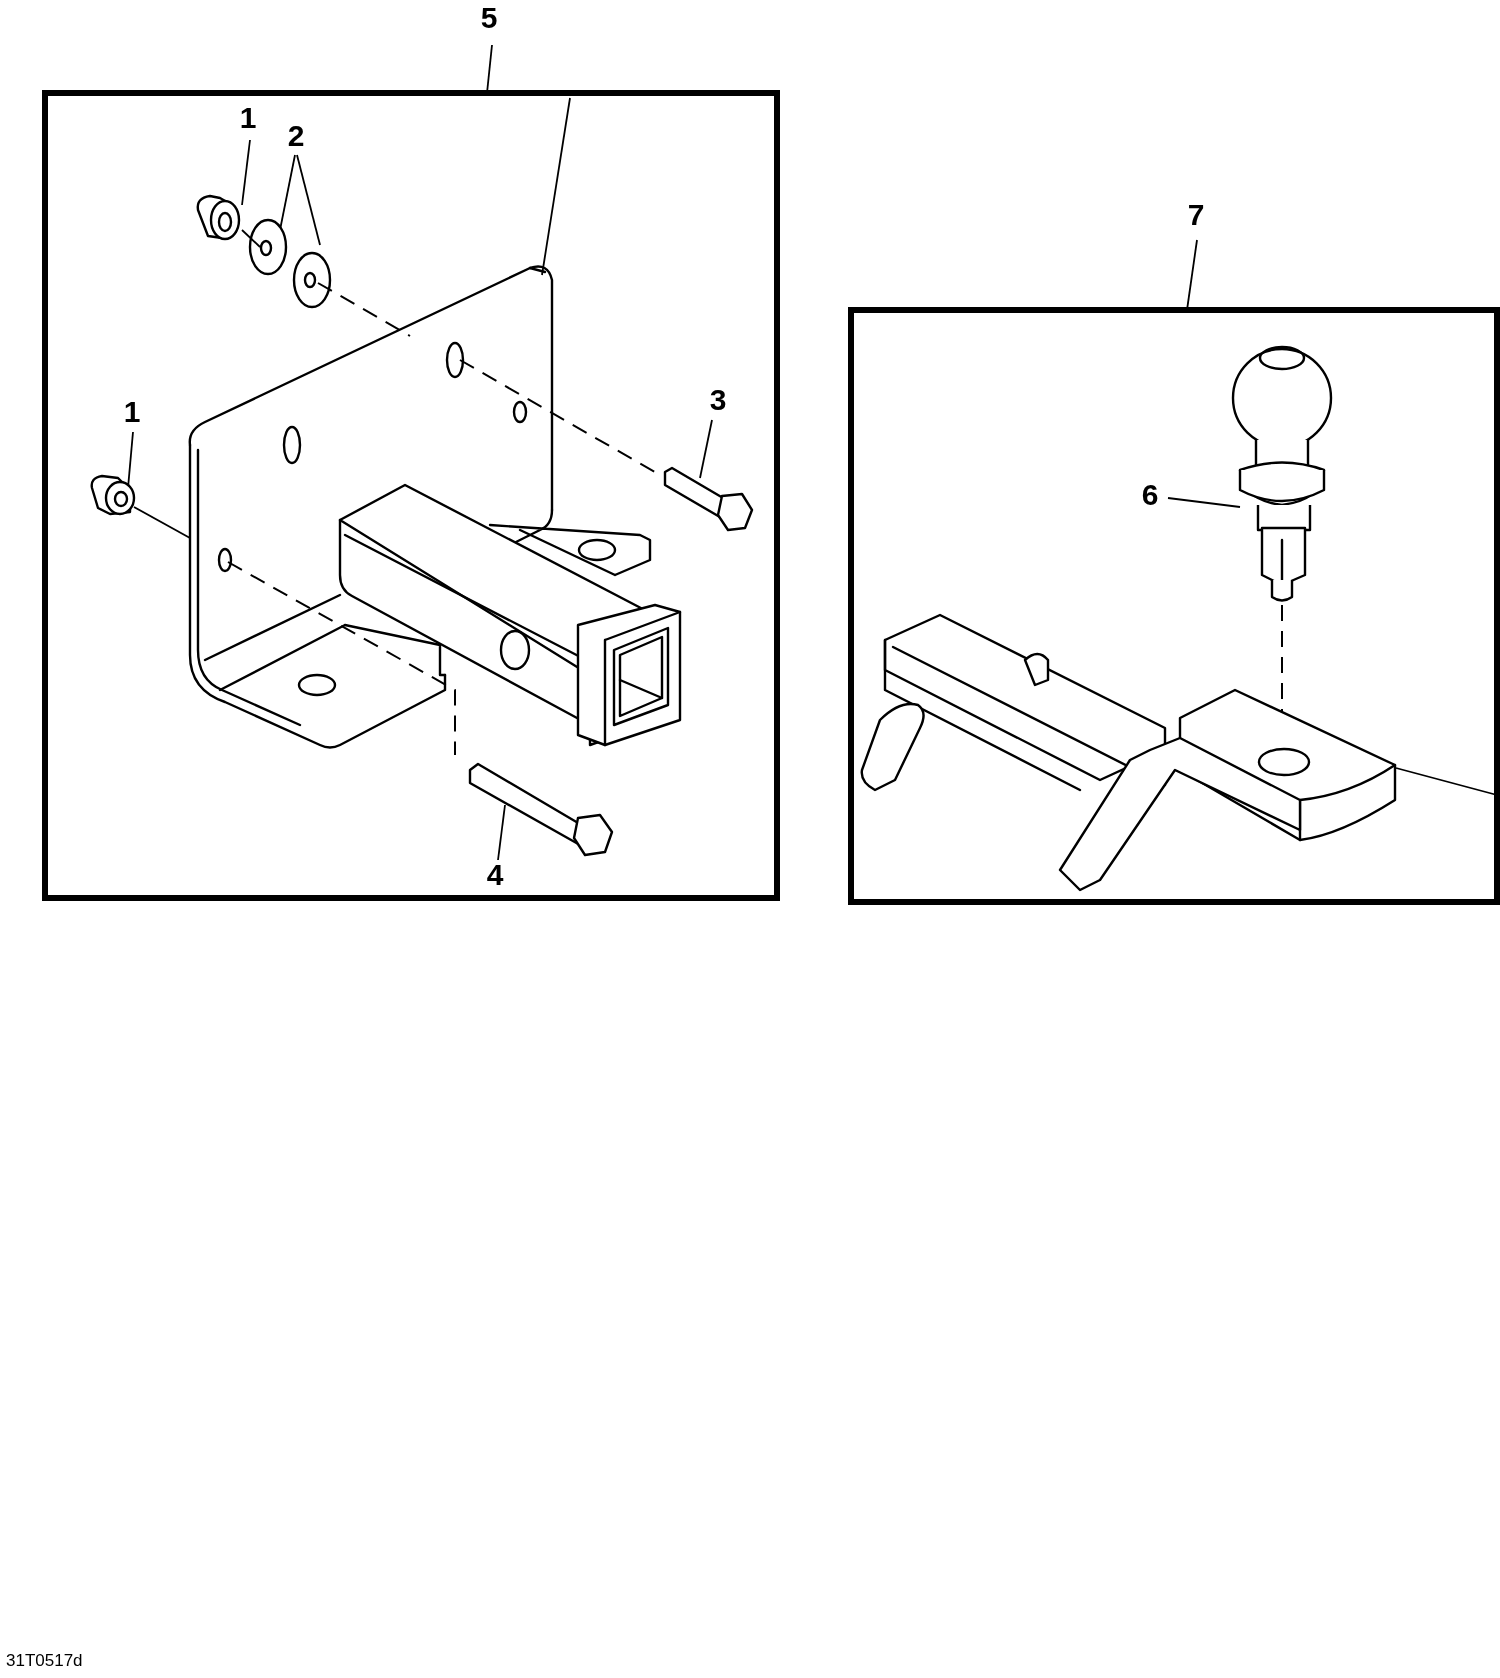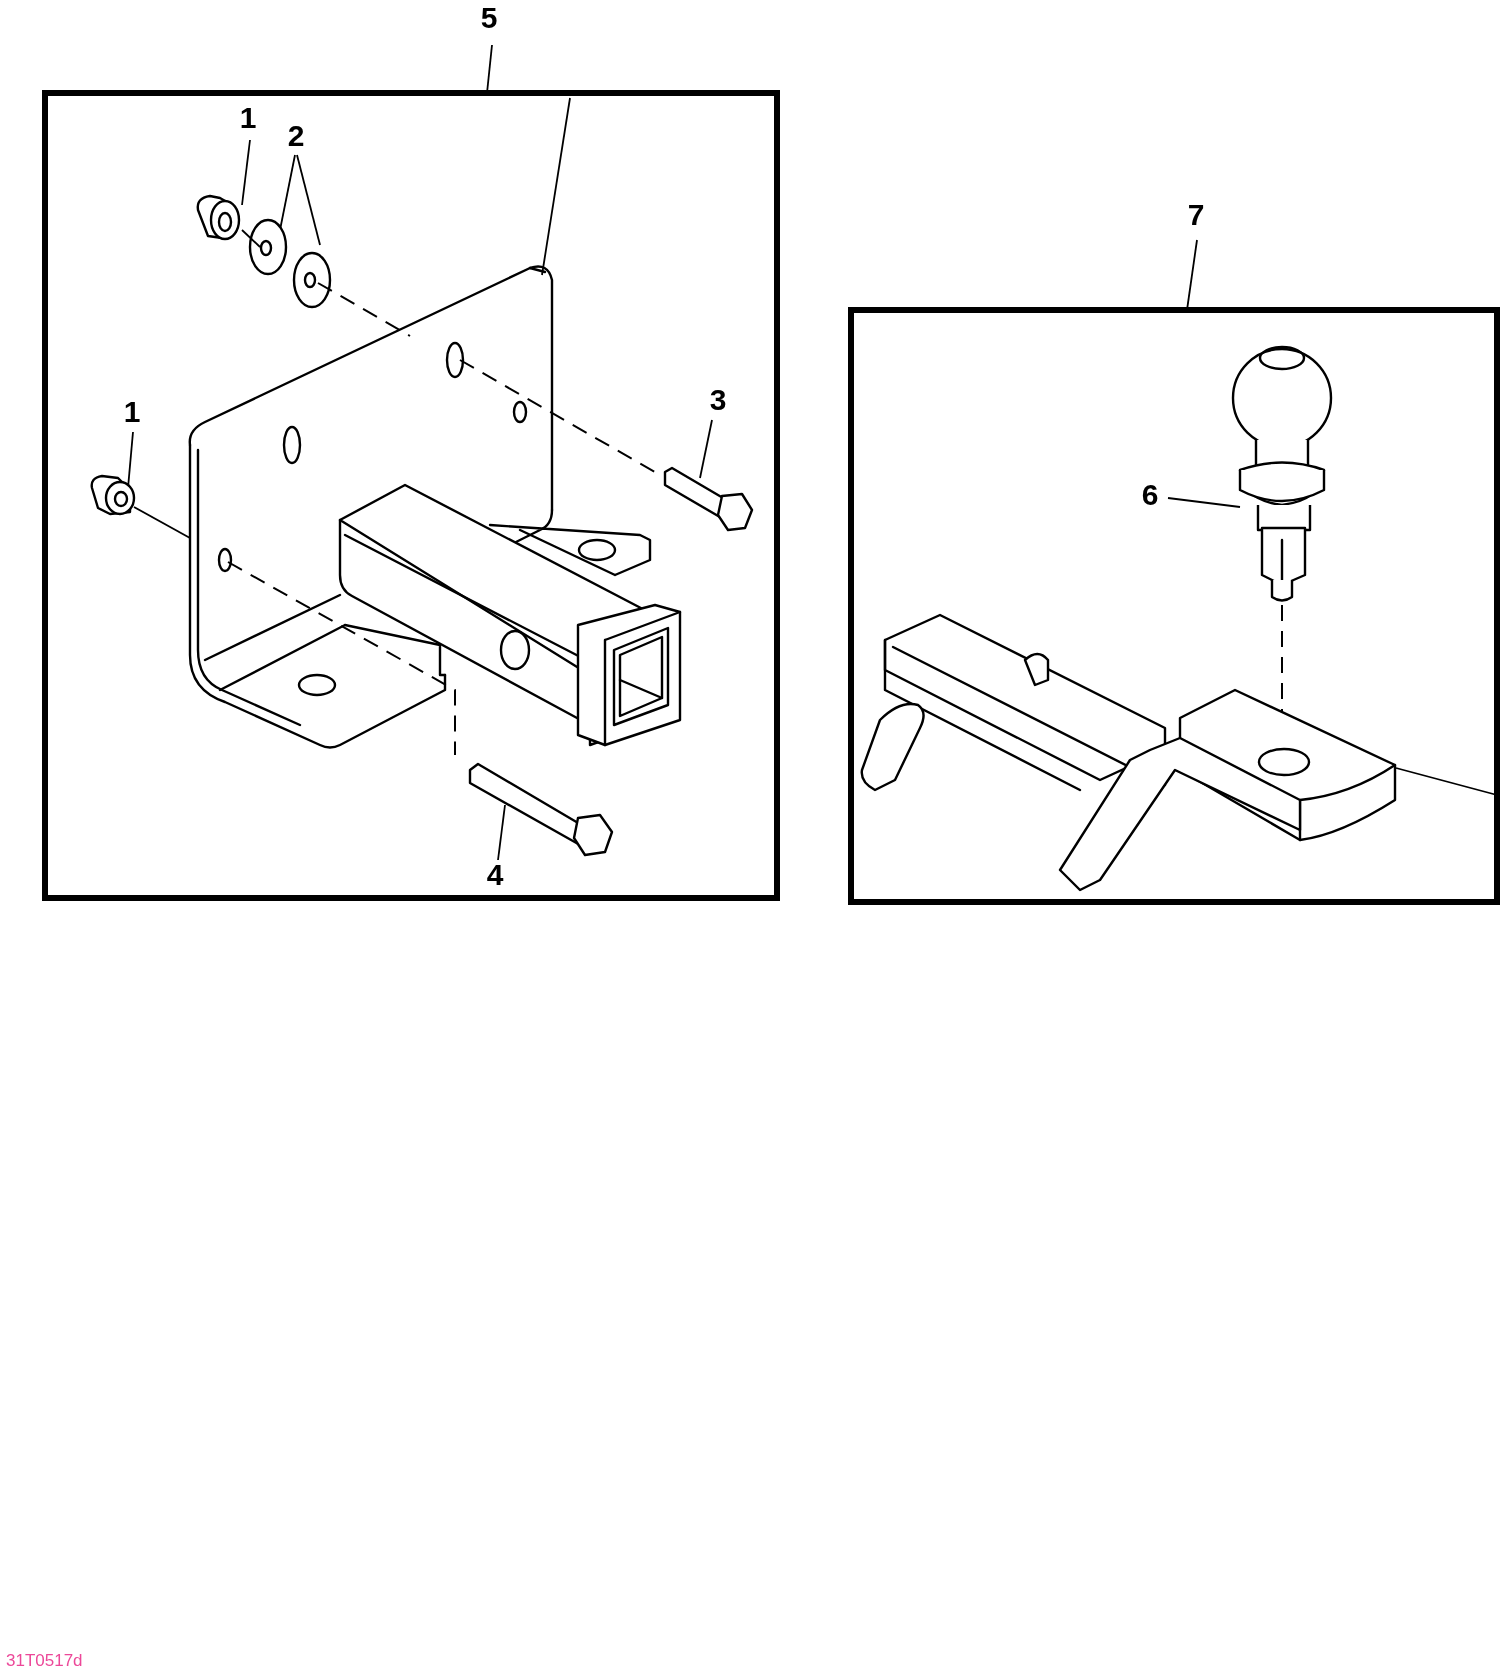--- a/index.html
+++ b/index.html
@@ -1,19 +1,19 @@
 <!DOCTYPE html>
 <html><head>
 <meta charset="utf-8">
 <style>
   html,body{margin:0;padding:0;background:#ffffff;}
   body{width:1500px;height:1678px;position:relative;overflow:hidden;font-family:"Liberation Sans",sans-serif;}
   #diagram{position:absolute;left:0;top:0;width:1500px;height:1678px;}
   .callout{font-family:"Liberation Sans",sans-serif;font-weight:bold;font-size:30px;fill:#000;}
-  .figid{position:absolute;left:6px;top:1651px;font-family:"Liberation Sans",sans-serif;font-size:17px;color:#ec4899;}
+  .figid{position:absolute;left:6px;top:1651px;font-family:"Liberation Sans",sans-serif;font-size:17px;color:#000000;}
   .frame{fill:none;stroke:#000;stroke-width:6;}
   .ln{fill:none;stroke:#000;stroke-width:2.4;stroke-linejoin:round;stroke-linecap:round;}
   .thin{fill:none;stroke:#000;stroke-width:1.8;}
   .dash{fill:none;stroke:#000;stroke-width:2;stroke-dasharray:16 10;}
   .fillw{fill:#fff;stroke:#000;stroke-width:2.4;stroke-linejoin:round;}
 </style>
 </head>
 <body>
 
 <svg id="diagram" viewBox="0 0 1500 1678" xmlns="http://www.w3.org/2000/svg">

